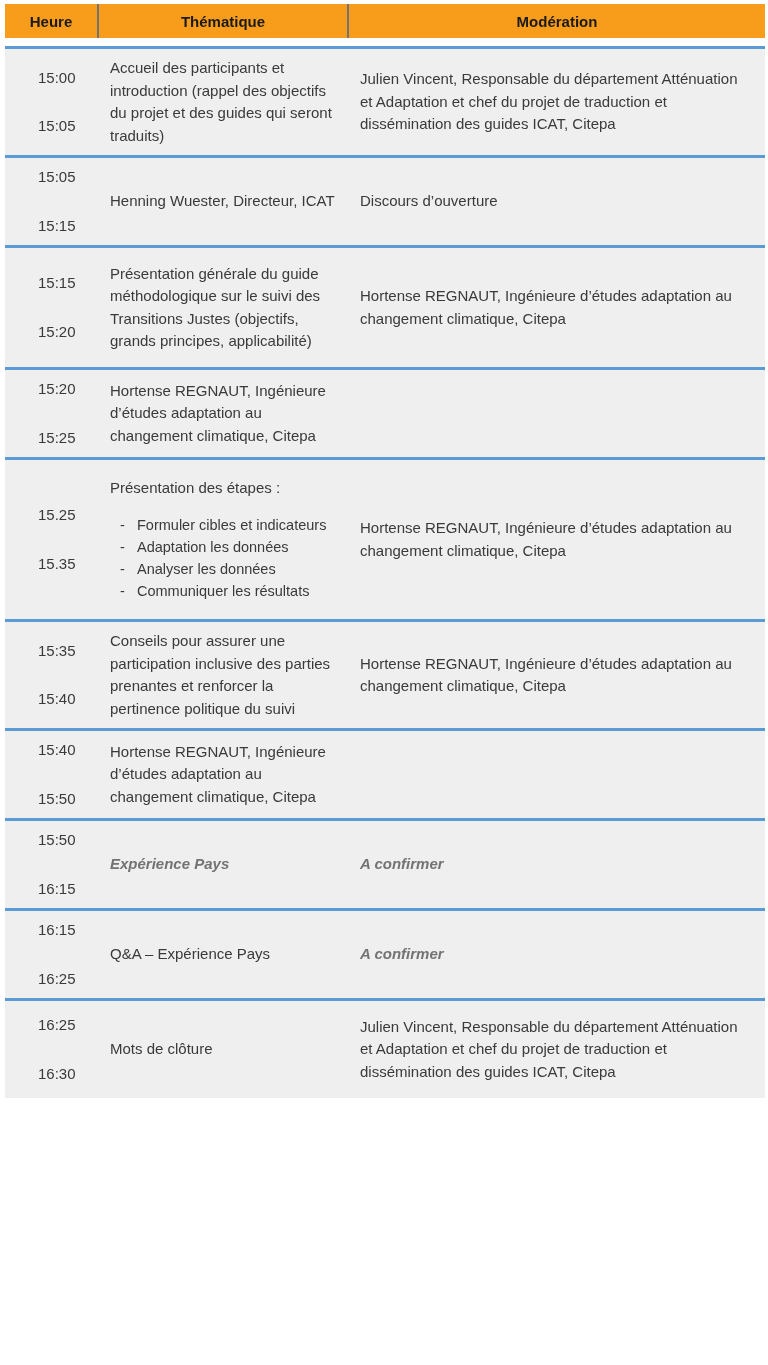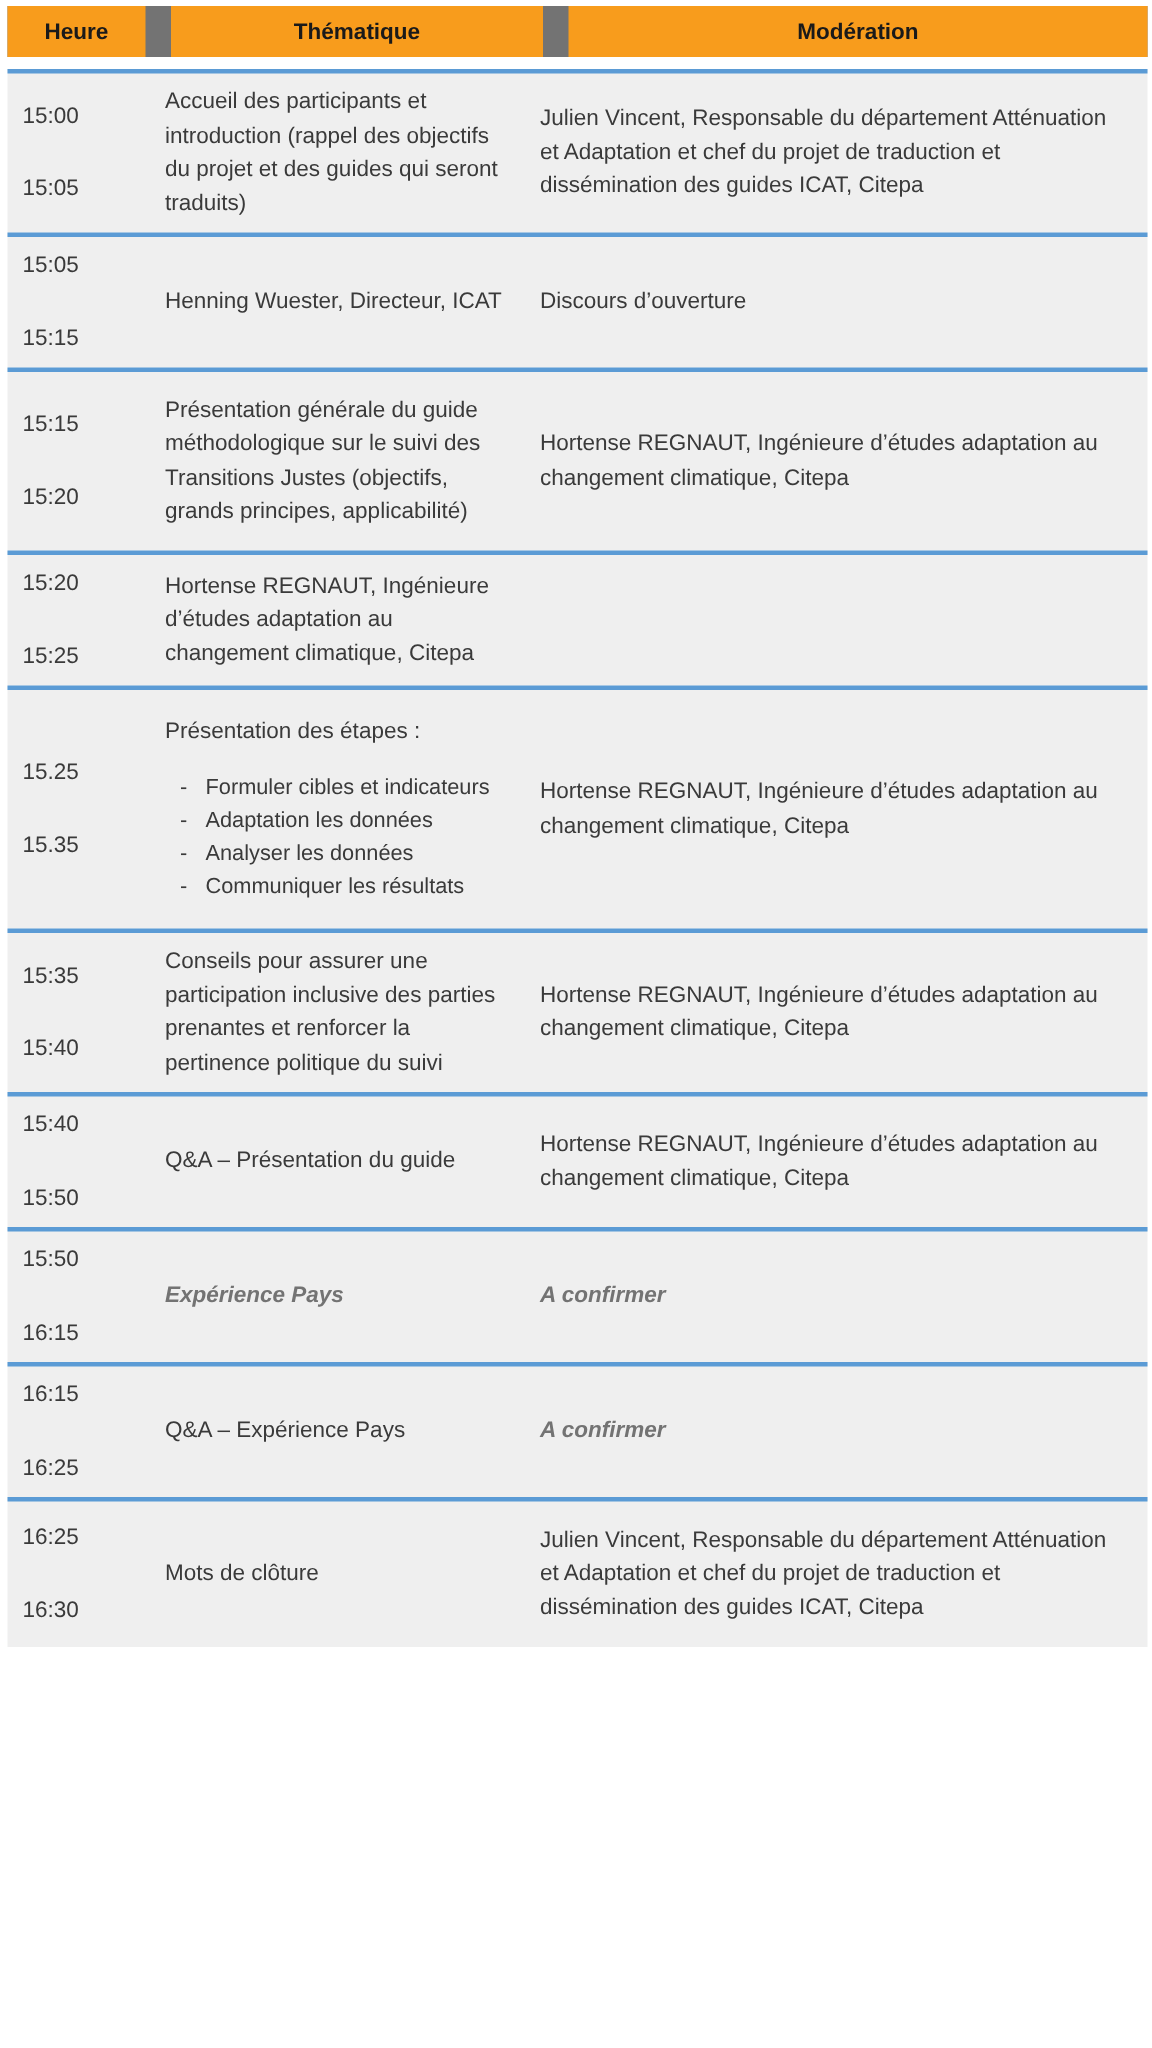--- a/index.html
+++ b/index.html
@@ -18,21 +18,21 @@
     color:var(--body-text);
     font-size:15px;
   }
   .agenda{
     width:760px;
     margin:4px 3px 0 5px;
   }
   .head-row{
     display:grid;
     grid-template-columns:92px 248px 1fr;
-    column-gap:17px;
+    column-gap:2px;
     background:#737373;
     margin-bottom:8px;
   }
   .head-cell{
     background:var(--header-bg);
     color:var(--header-text);
     font-weight:700;
     font-size:15px;
     height:34px;
     display:flex;
@@ -48,21 +48,21 @@
     border-top:3px solid var(--divider);
   }
   .cell{
     display:flex;
     flex-direction:column;
     justify-content:center;
     padding:8px 10px;
     line-height:1.5;
   }
   .cell.time{
-    padding-left:10px;
+    padding-left:33px;
     gap:26px;
     justify-content:center;
   }
   .cell.time span{display:block;}
   .cell.theme{padding-left:10px;padding-right:6px;}
   .cell.moderation{padding-left:10px;padding-right:14px;}
   .emphasis{font-weight:700;font-style:italic;color:#737373;}
   .bullets{
     margin:16px 0 0 10px;
     padding:0;
@@ -162,23 +162,20 @@
         </div>
         <div class="cell moderation">
           <div>Hortense REGNAUT, Ingénieure d’études adaptation au changement climatique, Citepa</div>
         </div>
       </div>
       <div class="row" style="min-height: 76px;">
         <div class="cell time">
           <span>15:40</span>
           <span>15:50</span>
         </div>
-        <div class="cell theme">
-          <div>Q&amp;A – Présentation du guide</div>
-        </div>
         <div class="cell moderation">
           <div>Hortense REGNAUT, Ingénieure d’études adaptation au changement climatique, Citepa</div>
         </div>
       </div>
       <div class="row" style="min-height: 78px;">
         <div class="cell time">
           <span>15:50</span>
           <span>16:15</span>
         </div>
         <div class="cell theme">

